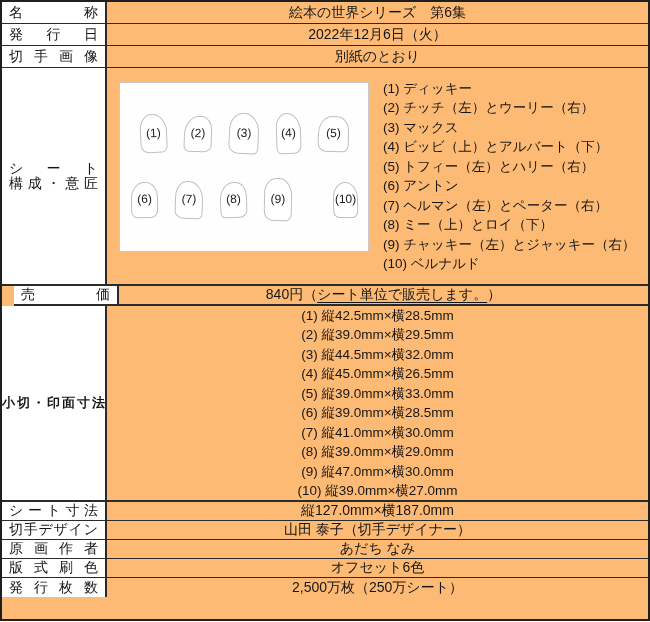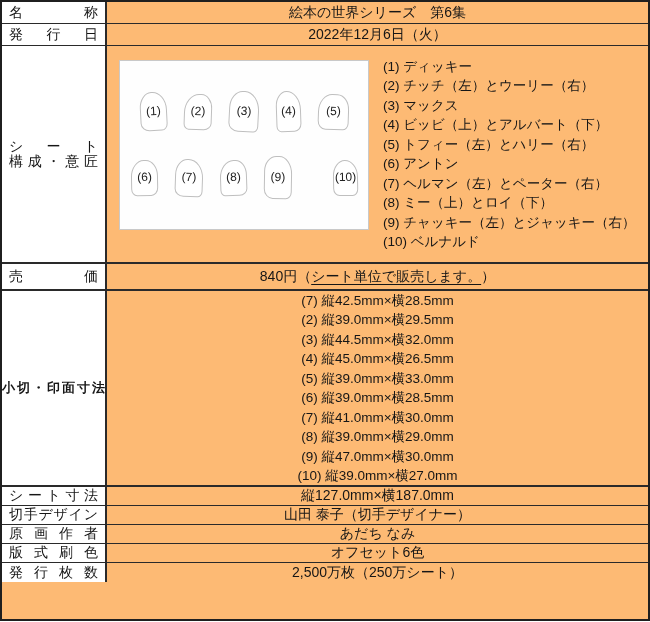--- a/index.html
+++ b/index.html
@@ -7,21 +7,21 @@
   body { font-family:"Liberation Sans","DejaVu Sans",sans-serif; color:#161616; font-size:14px; }
   .doc {
     position:absolute; left:0; top:0;
     width:650px; height:621px;
     border:2px solid #1f1f1f;
     background:#fdba74;
   }
   .row { display:flex; border-bottom:1px solid #2a2a2a; }
   .row.sep { border-bottom-width:2px; }
   .row:last-child { border-bottom:none; }
-  .h22{height:22px;} .h218{height:218px;} .h20{height:27px;}
+  .h22{height:22px;} .h218{height:218px;} .h20{height:20px;margin-left:12px;}
   .h196{height:196px;} .h19{height:19px;}
   .hcell {
     flex:0 0 105px; border-right:2px solid #2a2a2a;
     display:flex; align-items:center; padding:0 7px; background:#fff;
   }
   .hcell .jspan {
     display:block; width:100%;
     text-align:justify; text-align-last:justify;
     letter-spacing:0; line-height:1.1;
   }
@@ -83,20 +83,28 @@
   <div class="row h22">
     <div class="hcell">
       <span class="jspan">発行日</span>
     </div>
     <div class="vcell">
       <span>2022年12月6日（火）</span>
     </div>
   </div>
 
 
+  <div class="row h22">
+    <div class="hcell">
+      <span class="jspan">切手画像</span>
+    </div>
+    <div class="vcell">
+      <span>別紙のとおり</span>
+    </div>
+  </div>
 
   <div class="row h218 sep">
     <div class="hcell">
       <div style="width:100%">
         <div class="jspan">シート</div>
         <div class="jspan">構成・意匠</div>
       </div>
     </div>
     <div class="vcell left design-cell">
       <div class="sheet-diagram">
@@ -179,21 +187,21 @@
     </div>
   </div>
 
   <div class="row h196 sep">
     <div class="hcell tight">
       <span class="jspan bold">小切・印面寸法</span>
     </div>
     <div class="vcell dims-cell">
       <div class="dims-list">
 
-          <div>(7) 縦42.5mm×横28.5mm</div>
+          <div>(1) 縦42.5mm×横28.5mm</div>
 
           <div>(2) 縦39.0mm×横29.5mm</div>
 
           <div>(3) 縦44.5mm×横32.0mm</div>
 
           <div>(4) 縦45.0mm×横26.5mm</div>
 
           <div>(5) 縦39.0mm×横33.0mm</div>
 
           <div>(6) 縦39.0mm×横28.5mm</div>

